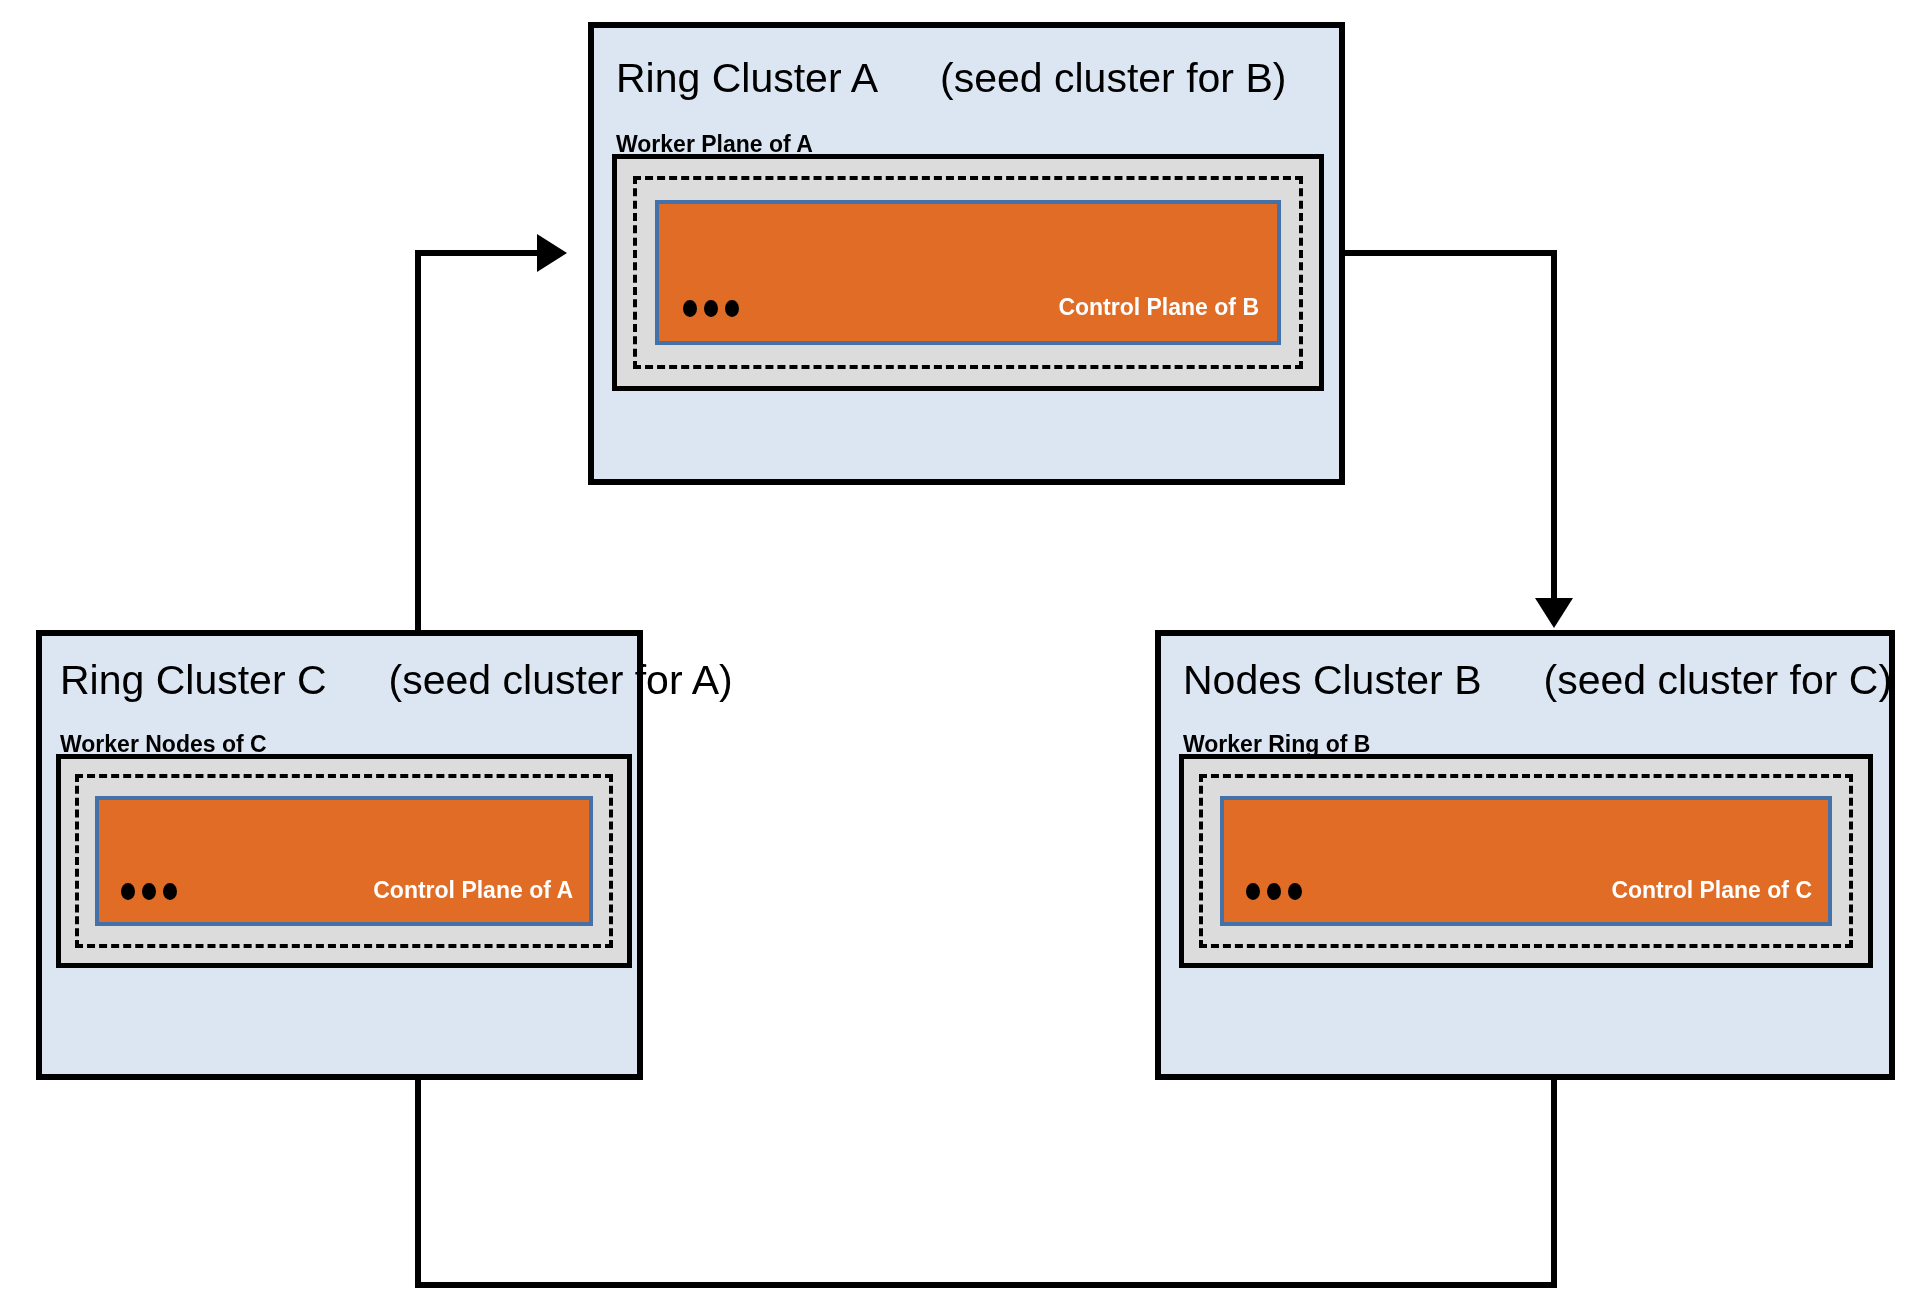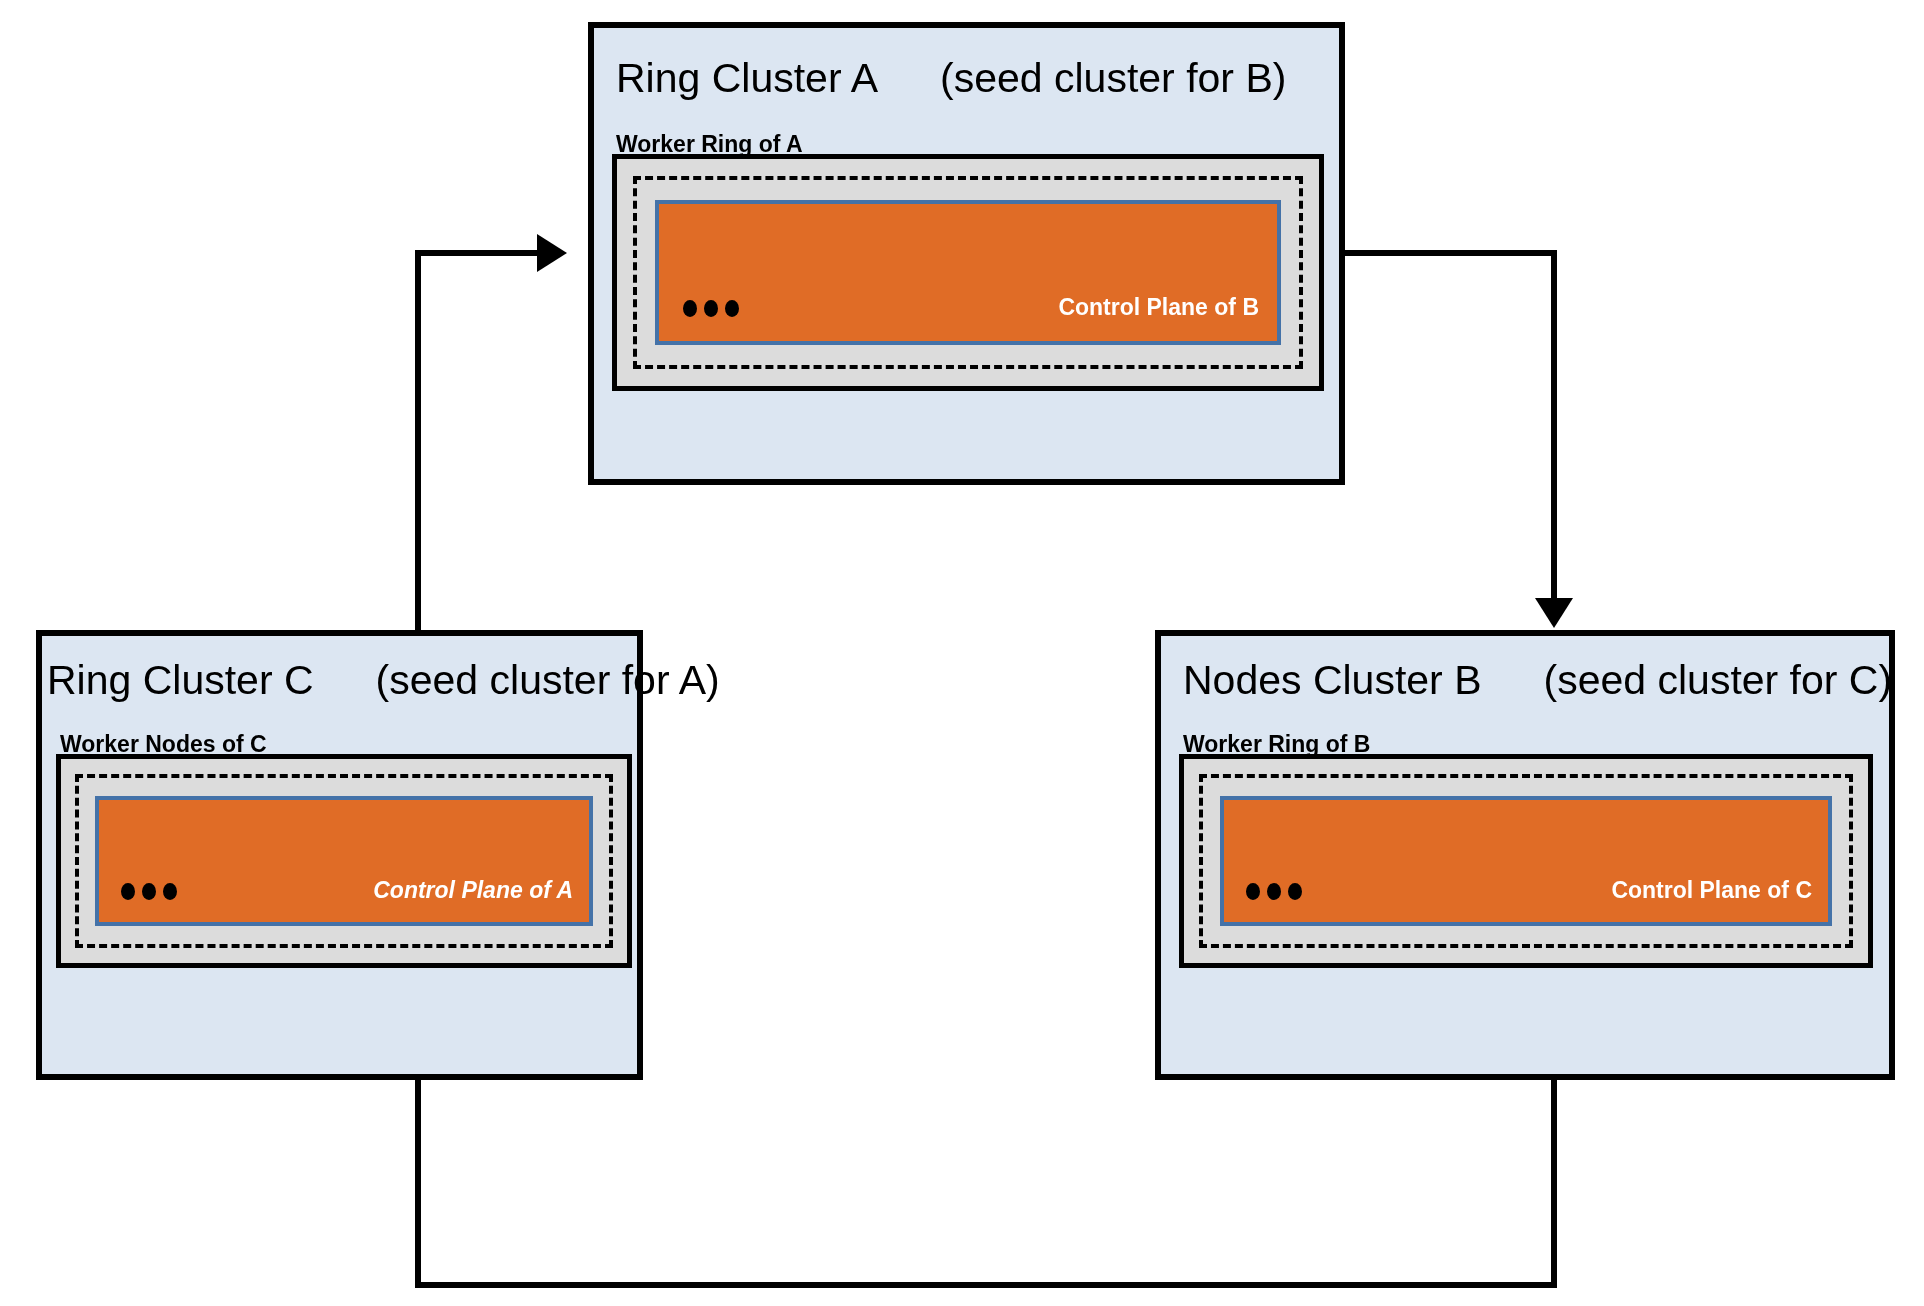--- a/index.html
+++ b/index.html
@@ -137,45 +137,45 @@
 
   <div class="conn conn-v" style="left:1551px; top:1064px; height:224px;"></div>
   <div class="conn conn-h" style="left:415px; top:1282px; width:1142px;"></div>
   <div class="conn conn-v" style="left:415px; top:1080px; height:205px;"></div>
   <div class="arrow-head arrow-up" style="left:399px; top:1050px;"></div>
 
   <div class="cluster" style="left:588px; top:22px; width:757px; height:463px;">
     <div class="cluster-title" style="left:22px; top:30px;">
       <span class="title-main">Ring Cluster A</span><span class="title-seed">(seed cluster for B)</span>
     </div>
-    <div class="worker-label" style="left:22px; top:105px;">Worker Ring of A</div>
+    <div class="worker-label" style="left:22px; top:105px;">Worker Plane of A</div>
 
     <div class="worker-outer" style="left:18px; top:126px; width:712px; height:237px;">
       <div class="worker-dashed" style="left:16px; top:17px; right:16px; bottom:17px;">
         <div class="control-plane" style="left:18px; top:20px; right:18px; bottom:20px;padding-left:48px;">
           <div class="cp-dots" style="left:24px; bottom:24px;">
             <span></span>
               <span></span>
               <span></span>
           </div>
           <div class="cp-label" style="right:18px; bottom:22px;">Control Plane of B</div>
         </div>
       </div>
     </div>
   </div>
 
   <div class="cluster" style="left:36px; top:630px; width:607px; height:450px;">
-    <div class="cluster-title" style="left:5px; top:24px;">
+    <div class="cluster-title" style="left:18px; top:24px;">
       <span class="title-main">Ring Cluster C</span><span class="title-seed">(seed cluster for A)</span>
     </div>
     <div class="worker-label" style="left:18px; top:97px;text-decoration:underline;">Worker Nodes of C</div>
 
     <div class="worker-outer" style="left:14px; top:118px; width:576px; height:214px;">
       <div class="worker-dashed" style="left:14px; top:15px; right:14px; bottom:15px;">
-        <div class="control-plane" style="left:16px; top:18px; right:16px; bottom:18px;font-style:italic;">
+        <div class="control-plane" style="left:16px; top:18px; right:16px; bottom:18px;">
           <div class="cp-dots" style="left:22px; bottom:22px;">
             <span></span>
               <span></span>
               <span></span>
           </div>
           <div class="cp-label" style="right:16px; bottom:20px;">Control Plane of A</div>
         </div>
       </div>
     </div>
   </div>

